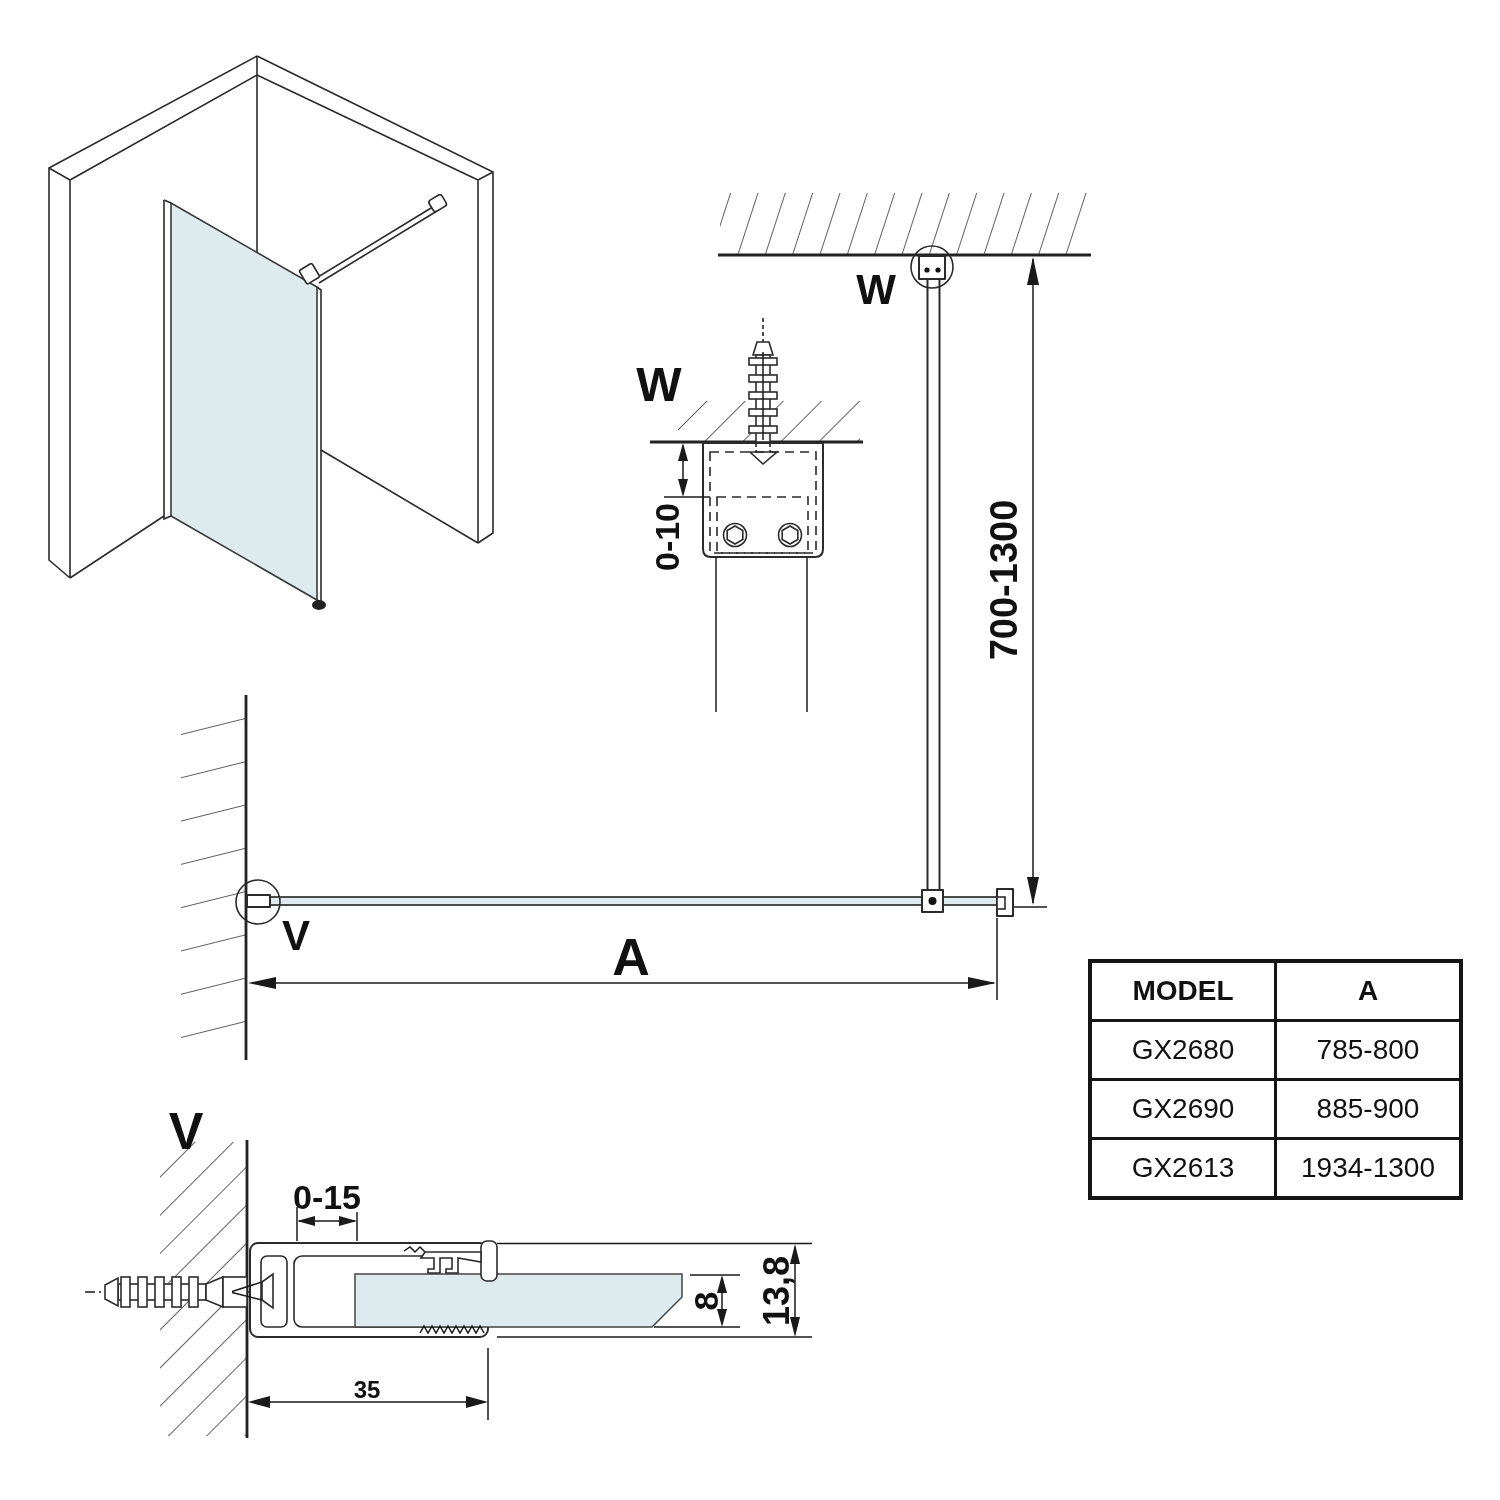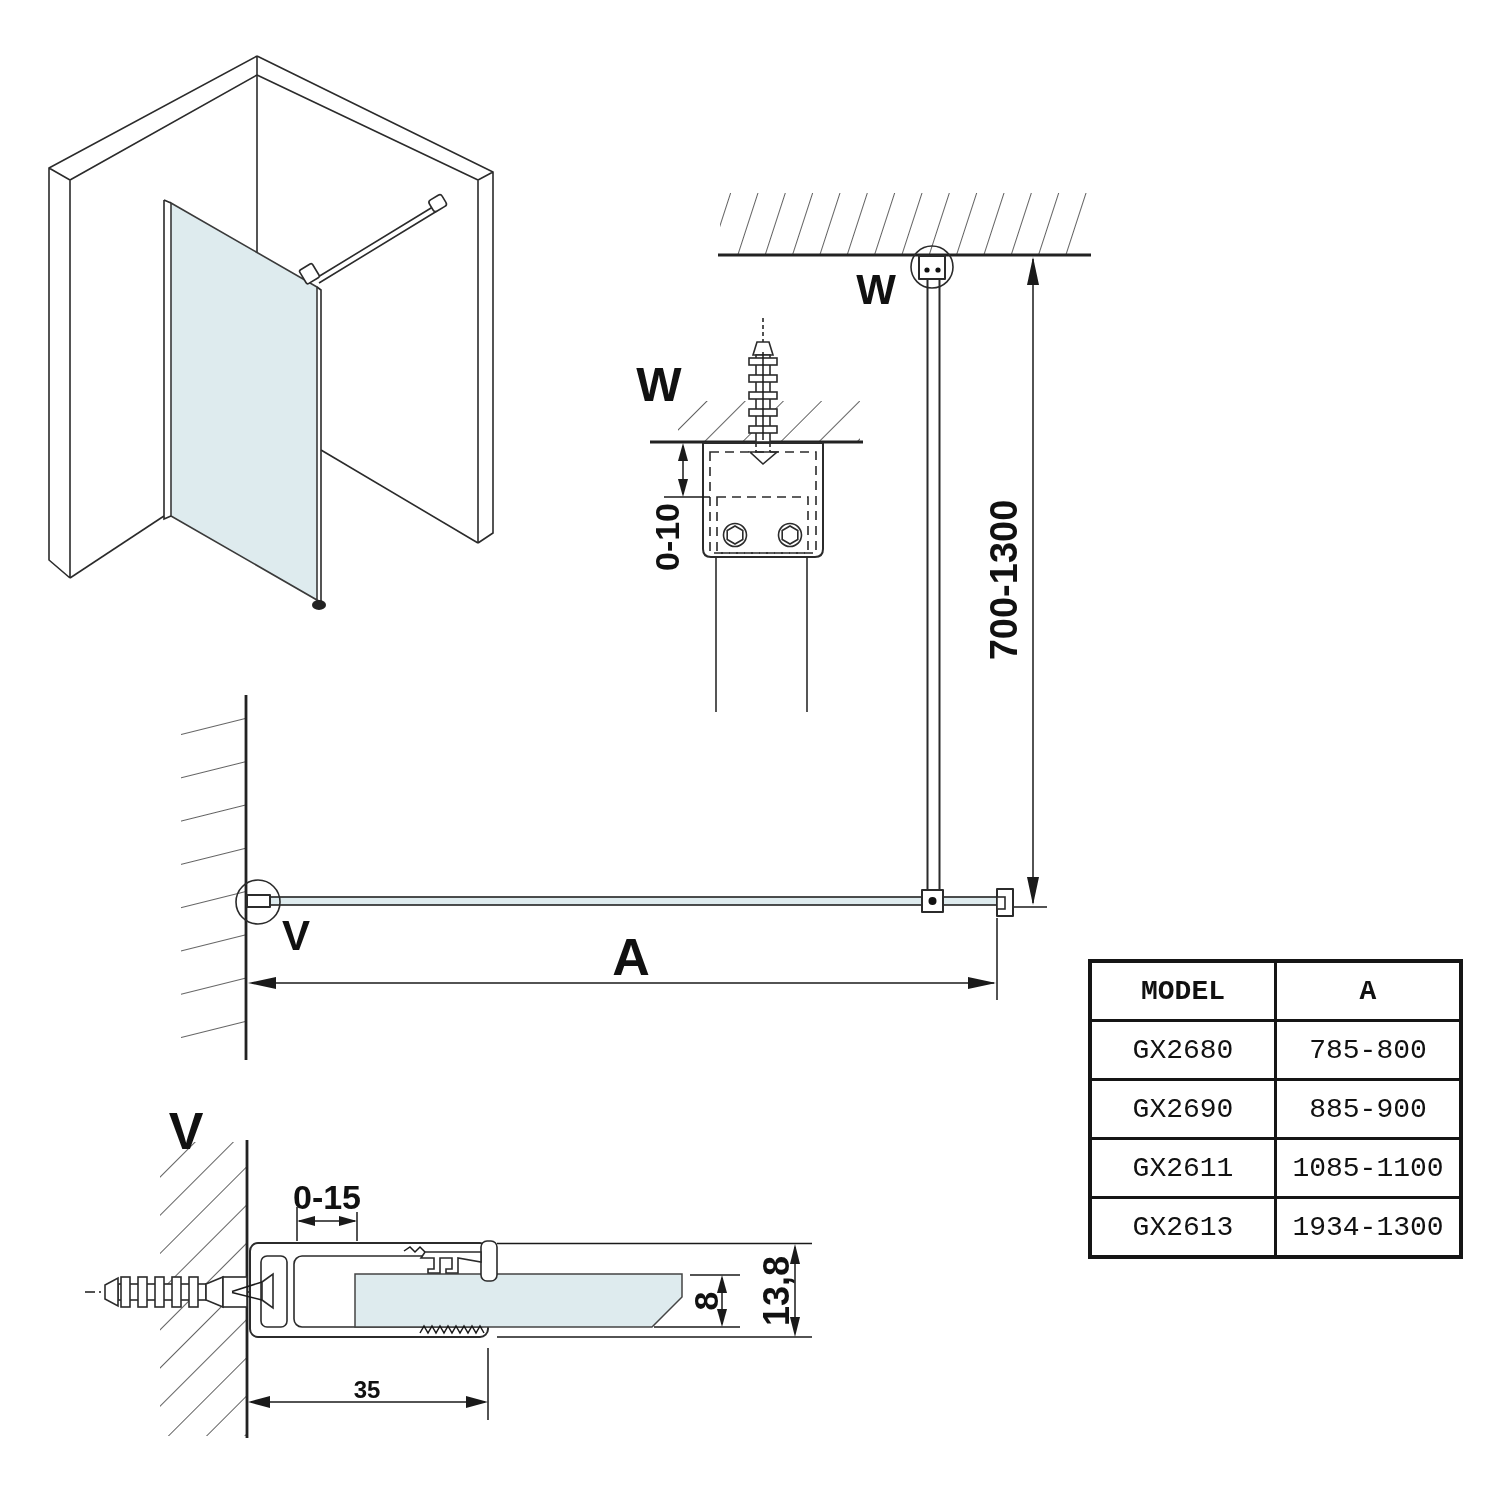--- a/index.html
+++ b/index.html
@@ -17,21 +17,21 @@
   .dashf{stroke-dasharray:4,3;}
   .cdash{stroke-dasharray:10,4,2,4;}
   
   .lbl{position:absolute;transform:translate(-50%,-50%);font-weight:bold;line-height:1;
        white-space:nowrap;color:#111;}
   .rot{transform:translate(-50%,-50%) rotate(-90deg);}
   
   #model-table-wrap{position:absolute;left:1088px;top:959px;}
   table.spec{border-collapse:collapse;table-layout:fixed;width:364px;background:#fff;}
   table.spec th,table.spec td{border:3px solid #151515;width:182px;height:56px;
-       text-align:center;vertical-align:middle;font-size:28px;padding:0;font-family:Liberation Mono, monospace;}
+       text-align:center;vertical-align:middle;font-size:28px;padding:0;}
   table.spec{border:4px solid #151515;}
   table.spec th{font-weight:bold;}
   table.spec td{font-weight:normal;}
 </style>
 </head>
 <body>
 
 <div id="canvas">
 
 <svg id="art" width="1500" height="1500" viewBox="0 0 1500 1500">
@@ -262,24 +262,20 @@
     <tbody>
       <tr>
         <td>GX2680</td>
         <td>785-800</td>
       </tr>
       <tr>
         <td>GX2690</td>
         <td>885-900</td>
       </tr>
       <tr>
-        <td>GX2611</td>
-        <td>1085-1100</td>
-      </tr>
-      <tr>
         <td>GX2613</td>
         <td>1934-1300</td>
       </tr>
     </tbody>
   </table>
 </div>
 
 </div>
 
 </body></html>

